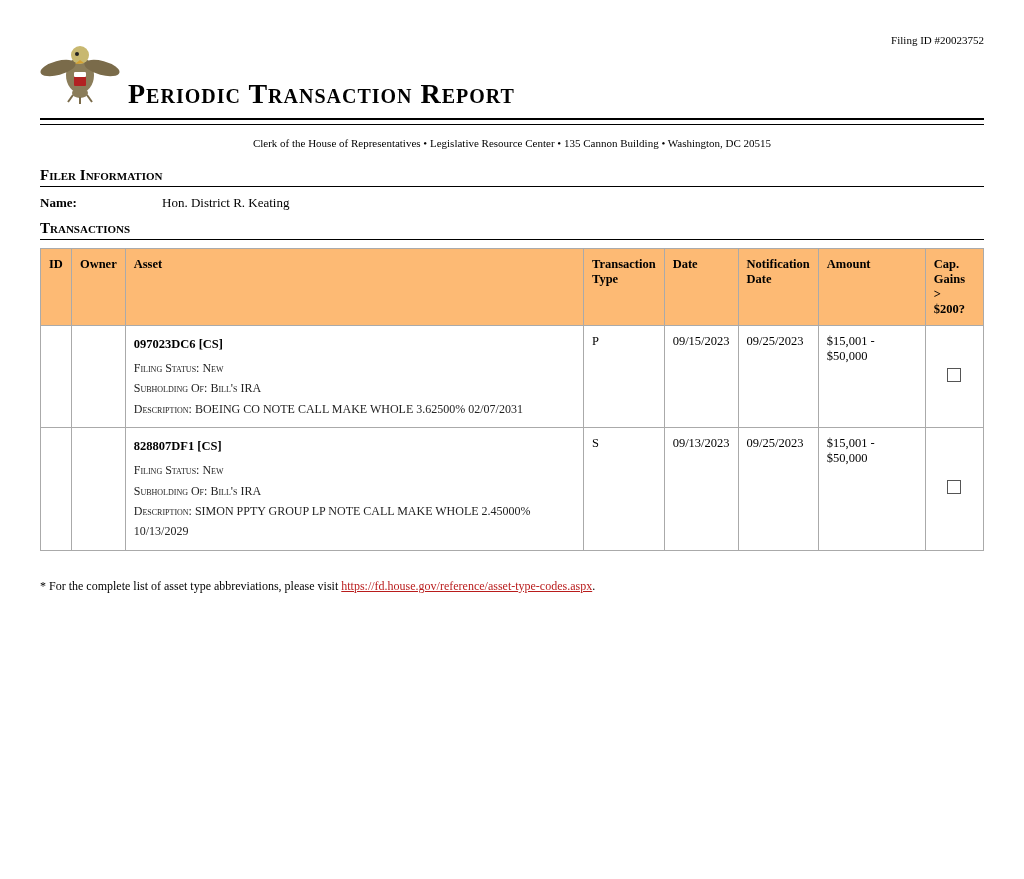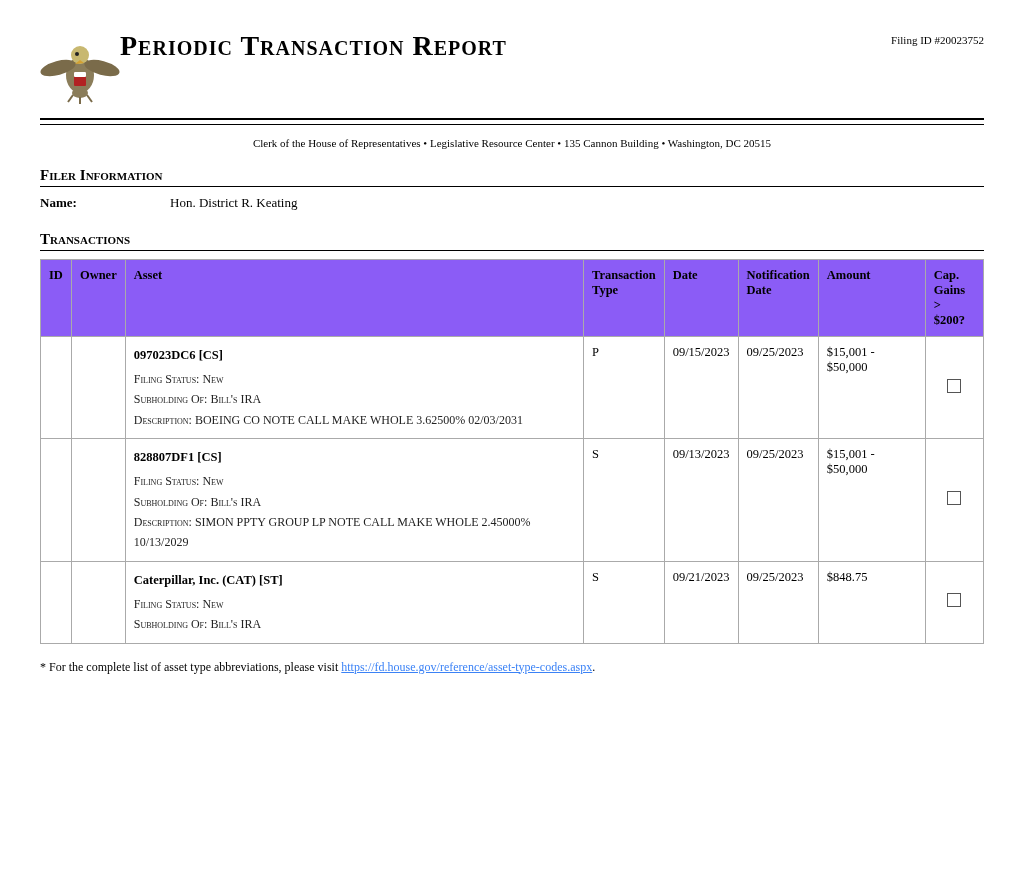--- a/index.html
+++ b/index.html
@@ -14,22 +14,22 @@
 
     
     .header-area {
       display: flex;
       align-items: center;
       justify-content: space-between;
       margin-bottom: 4px;
     }
     .header-left {
       display: flex;
-      align-items: flex-start;
-      gap: 0;
+      align-items: flex-end;
+      gap: 8px;
     }
     .eagle-icon {
       width: 80px;
       height: 80px;
     }
     .report-title {
       font-size: 28px;
       font-weight: bold;
       font-variant: small-caps;
       letter-spacing: 1px;
@@ -61,44 +61,44 @@
     
     .section-title {
       font-variant: small-caps;
       font-weight: bold;
       font-size: 15px;
       margin-bottom: 8px;
       border-bottom: 1px solid #000;
       padding-bottom: 2px;
     }
     .filer-info {
-      margin-bottom: 20px;
+      margin-bottom: 9px;
     }
     .filer-row {
       display: flex;
-      gap: 20px;
+      gap: 12px;
       margin-bottom: 3px;
     }
     .filer-label {
       font-weight: bold;
       min-width: 110px;
     }
 
     
     .transactions-section {
-      margin-bottom: 16px;
+      margin-bottom: 28px;
     }
 
     table {
       width: 100%;
       border-collapse: collapse;
       font-size: 12.5px;
     }
     thead tr {
-      background: #8b5cf6;
+      background: #fdba74;
       padding-left: 8px;
     }
     thead th {
       padding: 8px 8px;
       text-align: left;
       font-weight: bold;
       border: 1px solid #aaa;
       vertical-align: top;
     }
     tbody tr {
@@ -132,21 +132,21 @@
       height: 14px;
       border: 1px solid #555;
       background: #fff;
     }
 
     .footnote {
       font-size: 12px;
       margin-top: 8px;
     }
     .footnote a {
-      color: #3b82f6;
+      color: #b91c1c;
     }
   </style>
 </head>
 <body>
 
 <div class="header-area">
   <div class="header-left">
 
     <svg class="eagle-icon" viewBox="0 0 80 80" xmlns="http://www.w3.org/2000/svg">
 
@@ -206,21 +206,21 @@
     <tbody>
 
       <tr>
         <td></td>
         <td></td>
         <td class="asset-cell">
           <div class="asset-name">097023DC6 [CS]</div>
           <div class="asset-meta">
             <div>Filing Status: New</div>
             <div>Subholding Of: Bill's IRA</div>
-            <div>Description: BOEING CO NOTE CALL MAKE WHOLE 3.62500% 02/03/2031</div>
+            <div>Description: BOEING CO NOTE CALL MAKE WHOLE 3.62500% 02/07/2031</div>
           </div>
         </td>
         <td>P</td>
         <td>09/15/2023</td>
         <td>09/25/2023</td>
         <td>$15,001 - $50,000</td>
         <td class="checkbox-cell">
           <span class="checkbox-box"></span>
         </td>
       </tr>
@@ -238,37 +238,19 @@
         </td>
         <td>S</td>
         <td>09/13/2023</td>
         <td>09/25/2023</td>
         <td>$15,001 - $50,000</td>
         <td class="checkbox-cell">
           <span class="checkbox-box"></span>
         </td>
       </tr>
 
-      <tr>
-        <td></td>
-        <td></td>
-        <td class="asset-cell">
-          <div class="asset-name">Caterpillar, Inc. (CAT) [ST]</div>
-          <div class="asset-meta">
-            <div>Filing Status: New</div>
-            <div>Subholding Of: Bill's IRA</div>
-          </div>
-        </td>
-        <td>S</td>
-        <td>09/21/2023</td>
-        <td>09/25/2023</td>
-        <td>$848.75</td>
-        <td class="checkbox-cell">
-          <span class="checkbox-box"></span>
-        </td>
-      </tr>
     </tbody>
   </table>
 </div>
 
 <div class="footnote">
   <span>* For the complete list of asset type abbreviations, please visit </span><a href="#">https://fd.house.gov/reference/asset-type-codes.aspx</a><span>.</span>
 </div>
 
 </body></html>

